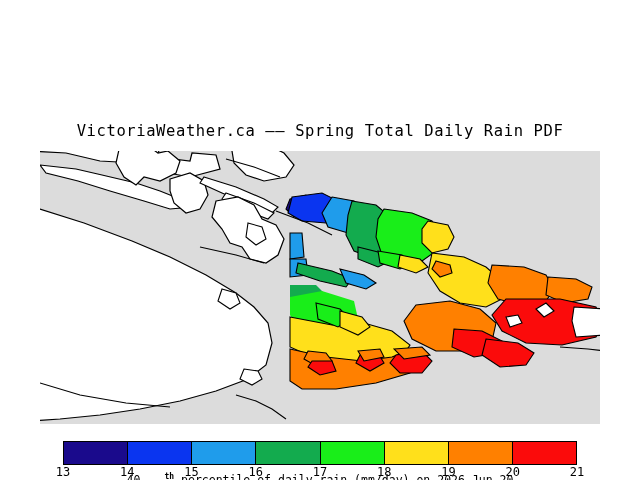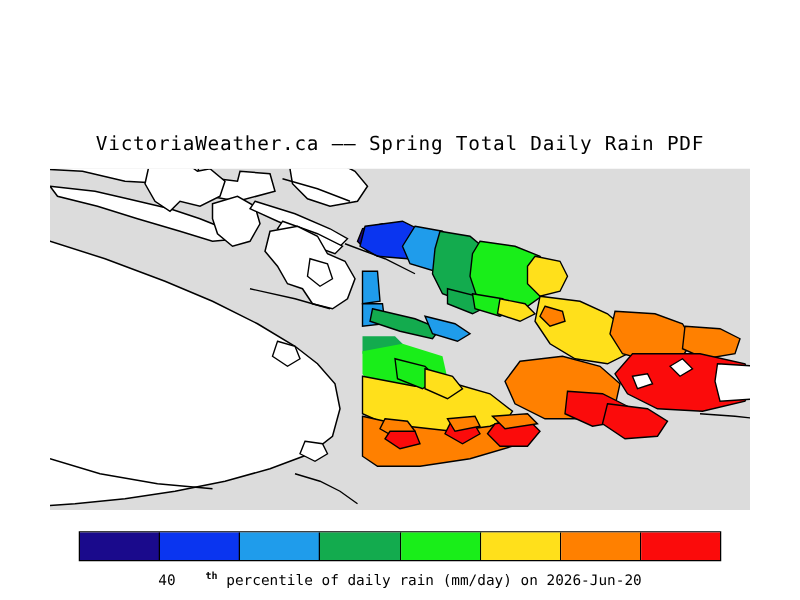--- a/index.html
+++ b/index.html
@@ -3,21 +3,21 @@
 <meta charset="utf-8">
 <style>
   html,body{margin:0;padding:0;}
   body{
     width:640px;height:480px;
     background:#ffffff;
     font-family:"DejaVu Sans Mono", monospace;
     overflow:hidden;
     position:relative;
   }
-  #stage{position:absolute;left:0;top:0;width:640px;height:424px;}
+  #stage{position:absolute;left:0;top:16px;width:640px;height:424px;}
 
   
   .title{
     position:absolute;
     left:0;top:106px;width:640px;
     text-align:center;
     font-family:"DejaVu Sans Mono", monospace;
     font-size:15.5px;
     letter-spacing:0.6px;
     color:#000000;
@@ -213,18 +213,29 @@
       <div class="cbar-band" style="background: rgb(10, 53, 240);"></div>
       <div class="cbar-band" style="background: rgb(31, 156, 235);"></div>
       <div class="cbar-band" style="background: rgb(19, 171, 78);"></div>
       <div class="cbar-band" style="background: rgb(25, 238, 25);"></div>
       <div class="cbar-band" style="background: rgb(255, 224, 27);"></div>
       <div class="cbar-band" style="background: rgb(255, 128, 0);"></div>
       <div class="cbar-band" style="background: rgb(251, 11, 11);"></div>
     </div>
   </div>
 
+  <div class="cbar-ticks">
+    <span class="tick-label" style="left: 0px;">13</span>
+    <span class="tick-label" style="left: 64.25px;">14</span>
+    <span class="tick-label" style="left: 128.5px;">15</span>
+    <span class="tick-label" style="left: 192.75px;">16</span>
+    <span class="tick-label" style="left: 257px;">17</span>
+    <span class="tick-label" style="left: 321.25px;">18</span>
+    <span class="tick-label" style="left: 385.5px;">19</span>
+    <span class="tick-label" style="left: 449.75px;">20</span>
+    <span class="tick-label" style="left: 514px;">21</span>
+  </div>
 
   <div class="cbar-caption">
     <span>40</span><sup>th</sup><span> percentile of daily rain (mm/day) on 2026-Jun-20</span>
   </div>
 
 </div>
 
 </body></html>

